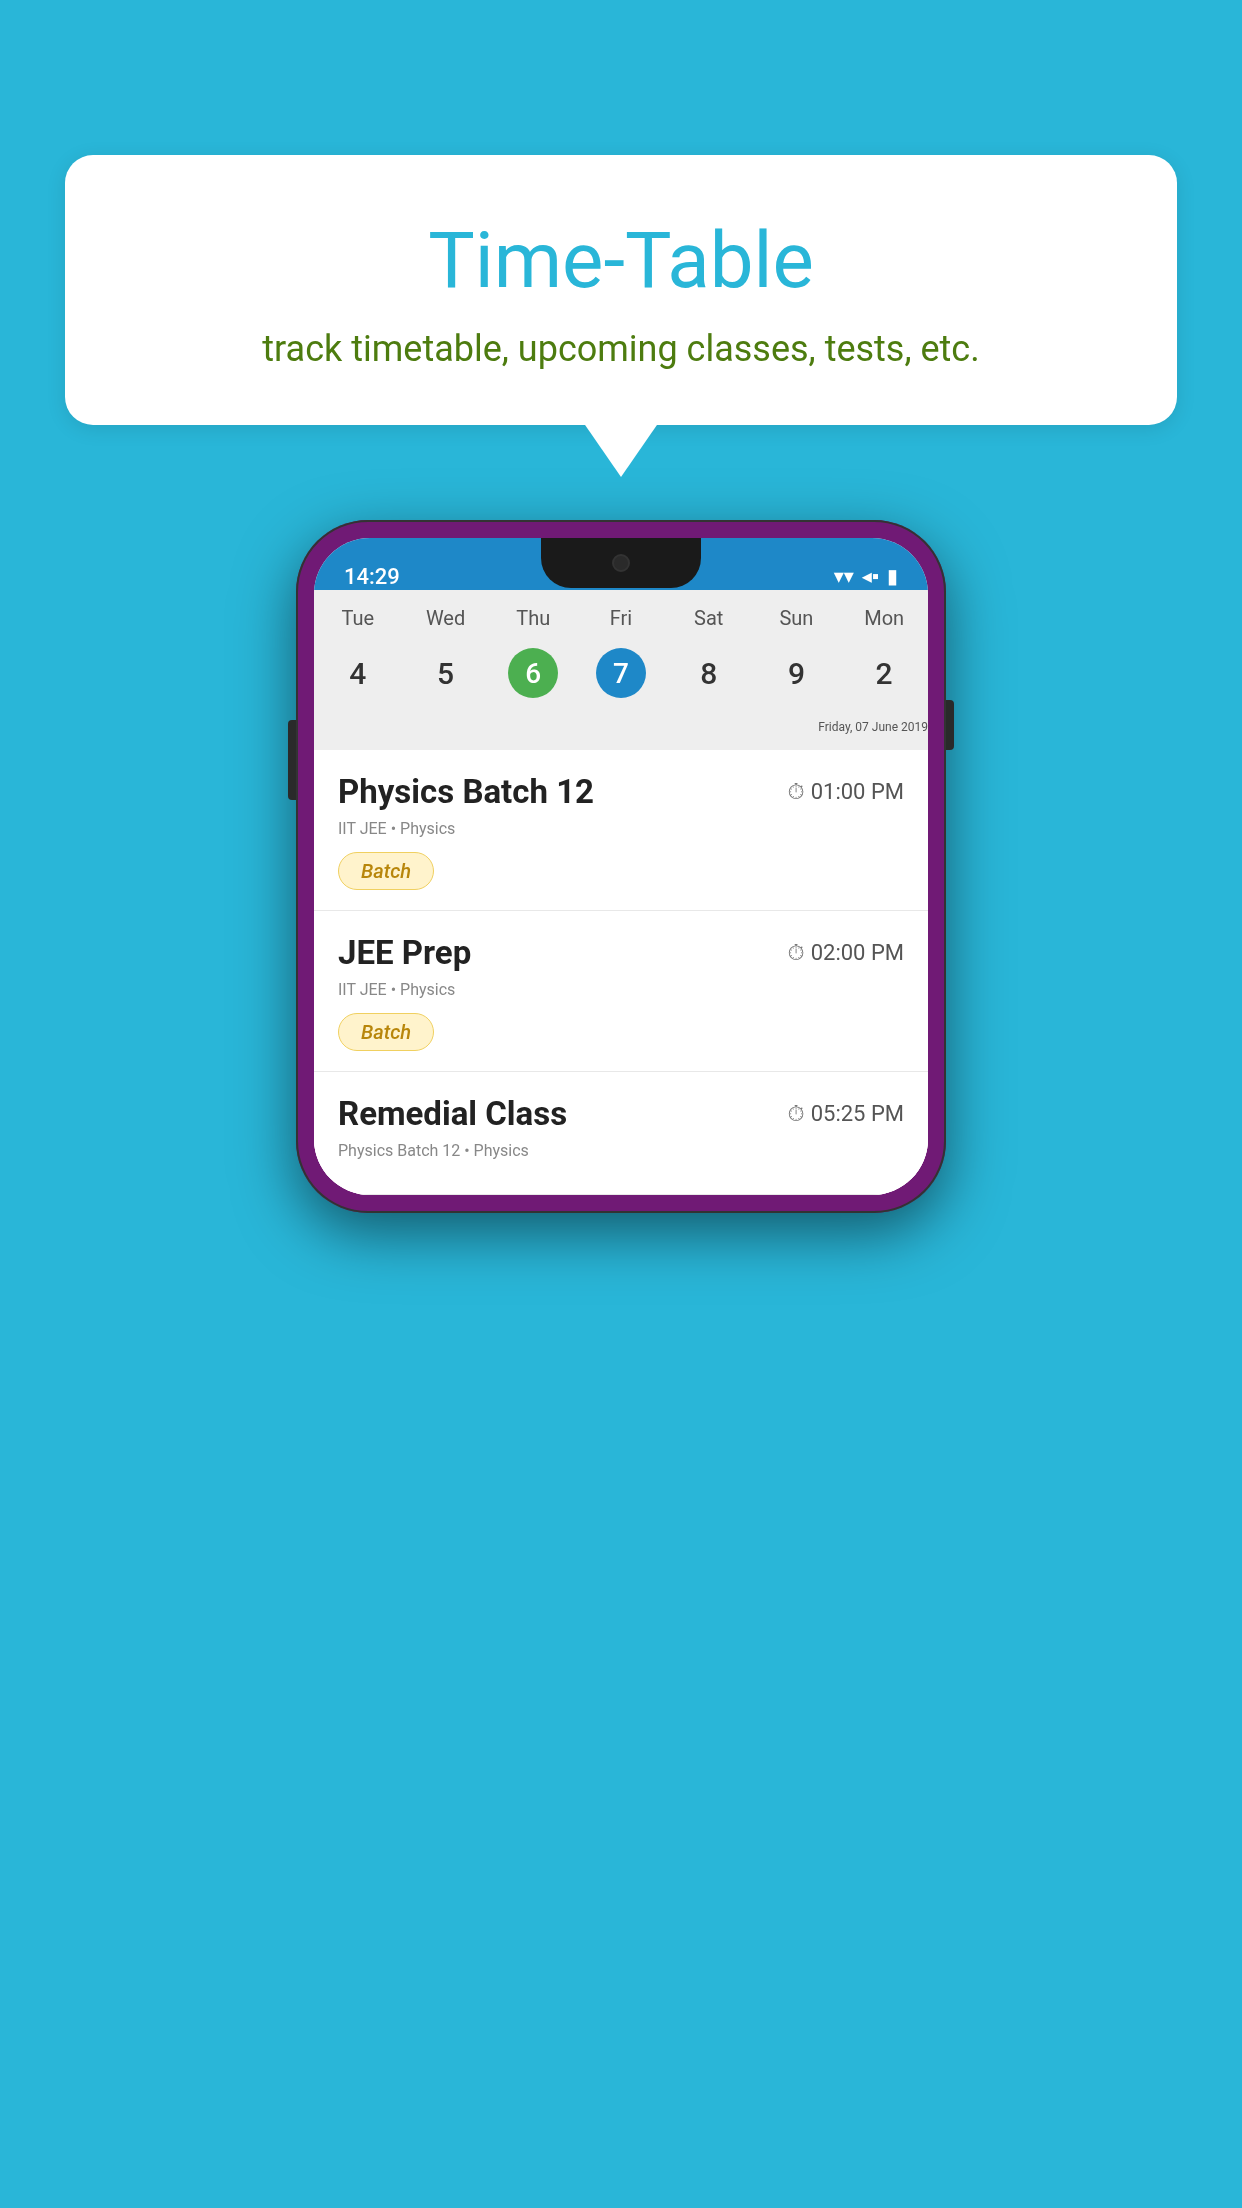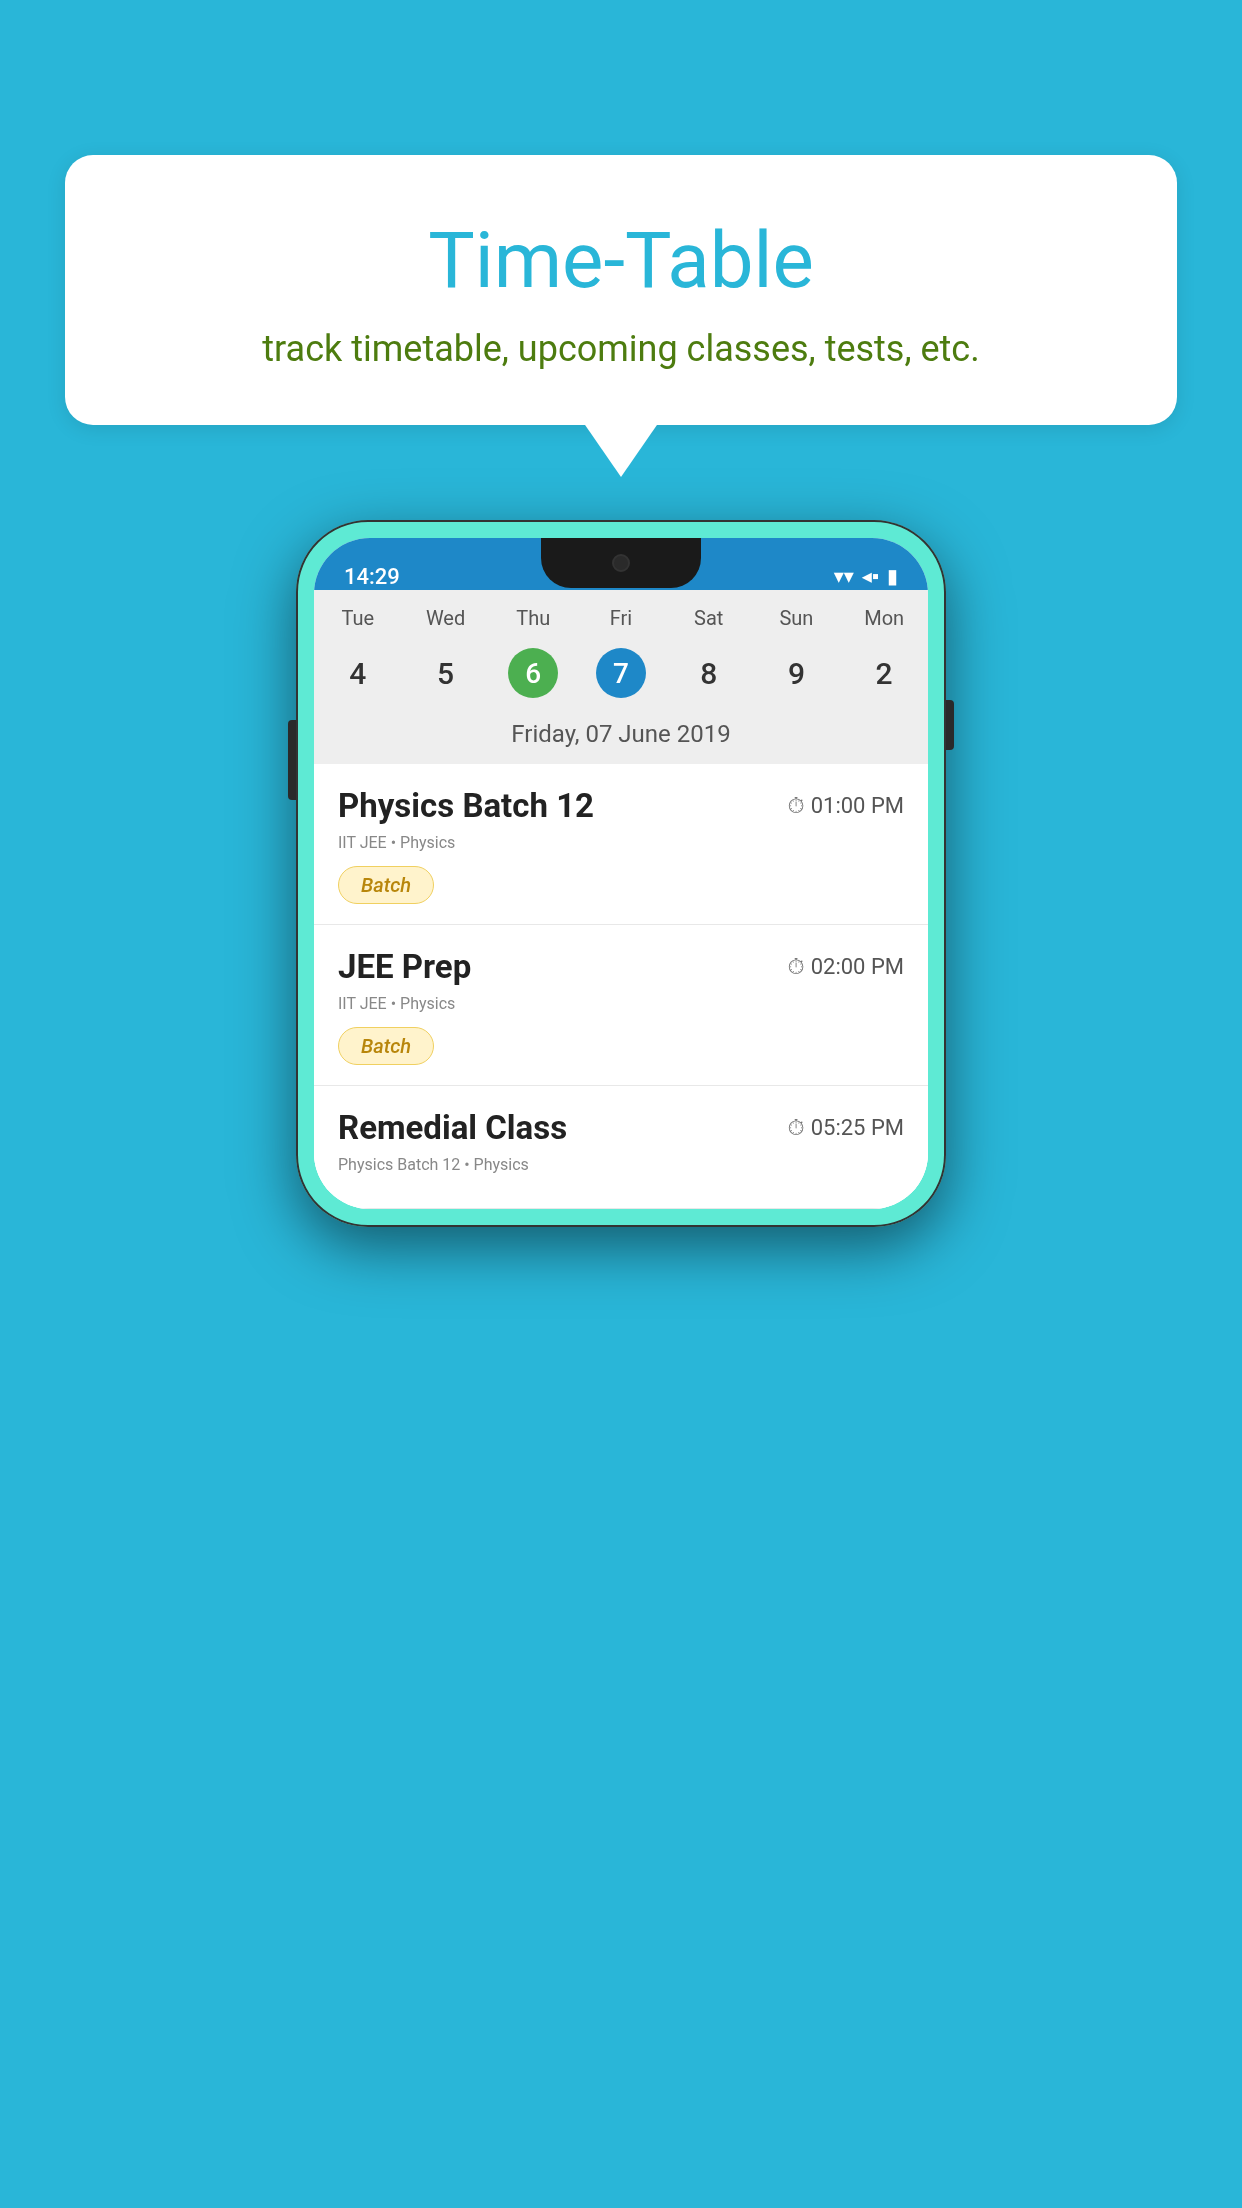--- a/index.html
+++ b/index.html
@@ -60,21 +60,21 @@
     
     .phone-wrapper {
       position: absolute;
       top: 520px;
       left: 50%;
       transform: translateX(-50%);
       width: 650px;
     }
 
     .phone-outer {
-      background: #5eead4;
+      background: #701a75;
       border-radius: 72px;
       padding: 18px;
       box-shadow: 0 20px 60px rgba(0,0,0,0.5), inset 0 0 0 2px #333;
       position: relative;
     }
 
     
     .phone-notch-area {
       position: absolute;
       top: 18px;
@@ -235,22 +235,22 @@
       background: #4CAF50;
       color: white;
     }
 
     .day-num .circle.selected {
       background: #1E88C8;
       color: white;
     }
 
     .selected-date {
-      text-align: center;
-      font-size: 24px;
+      text-align: right;
+      font-size: 12px;
       color: #555;
       padding: 6px 0 16px;
       background: #eeeeee;
     }
 
     
     .schedule-list {
       background: white;
     }
 

